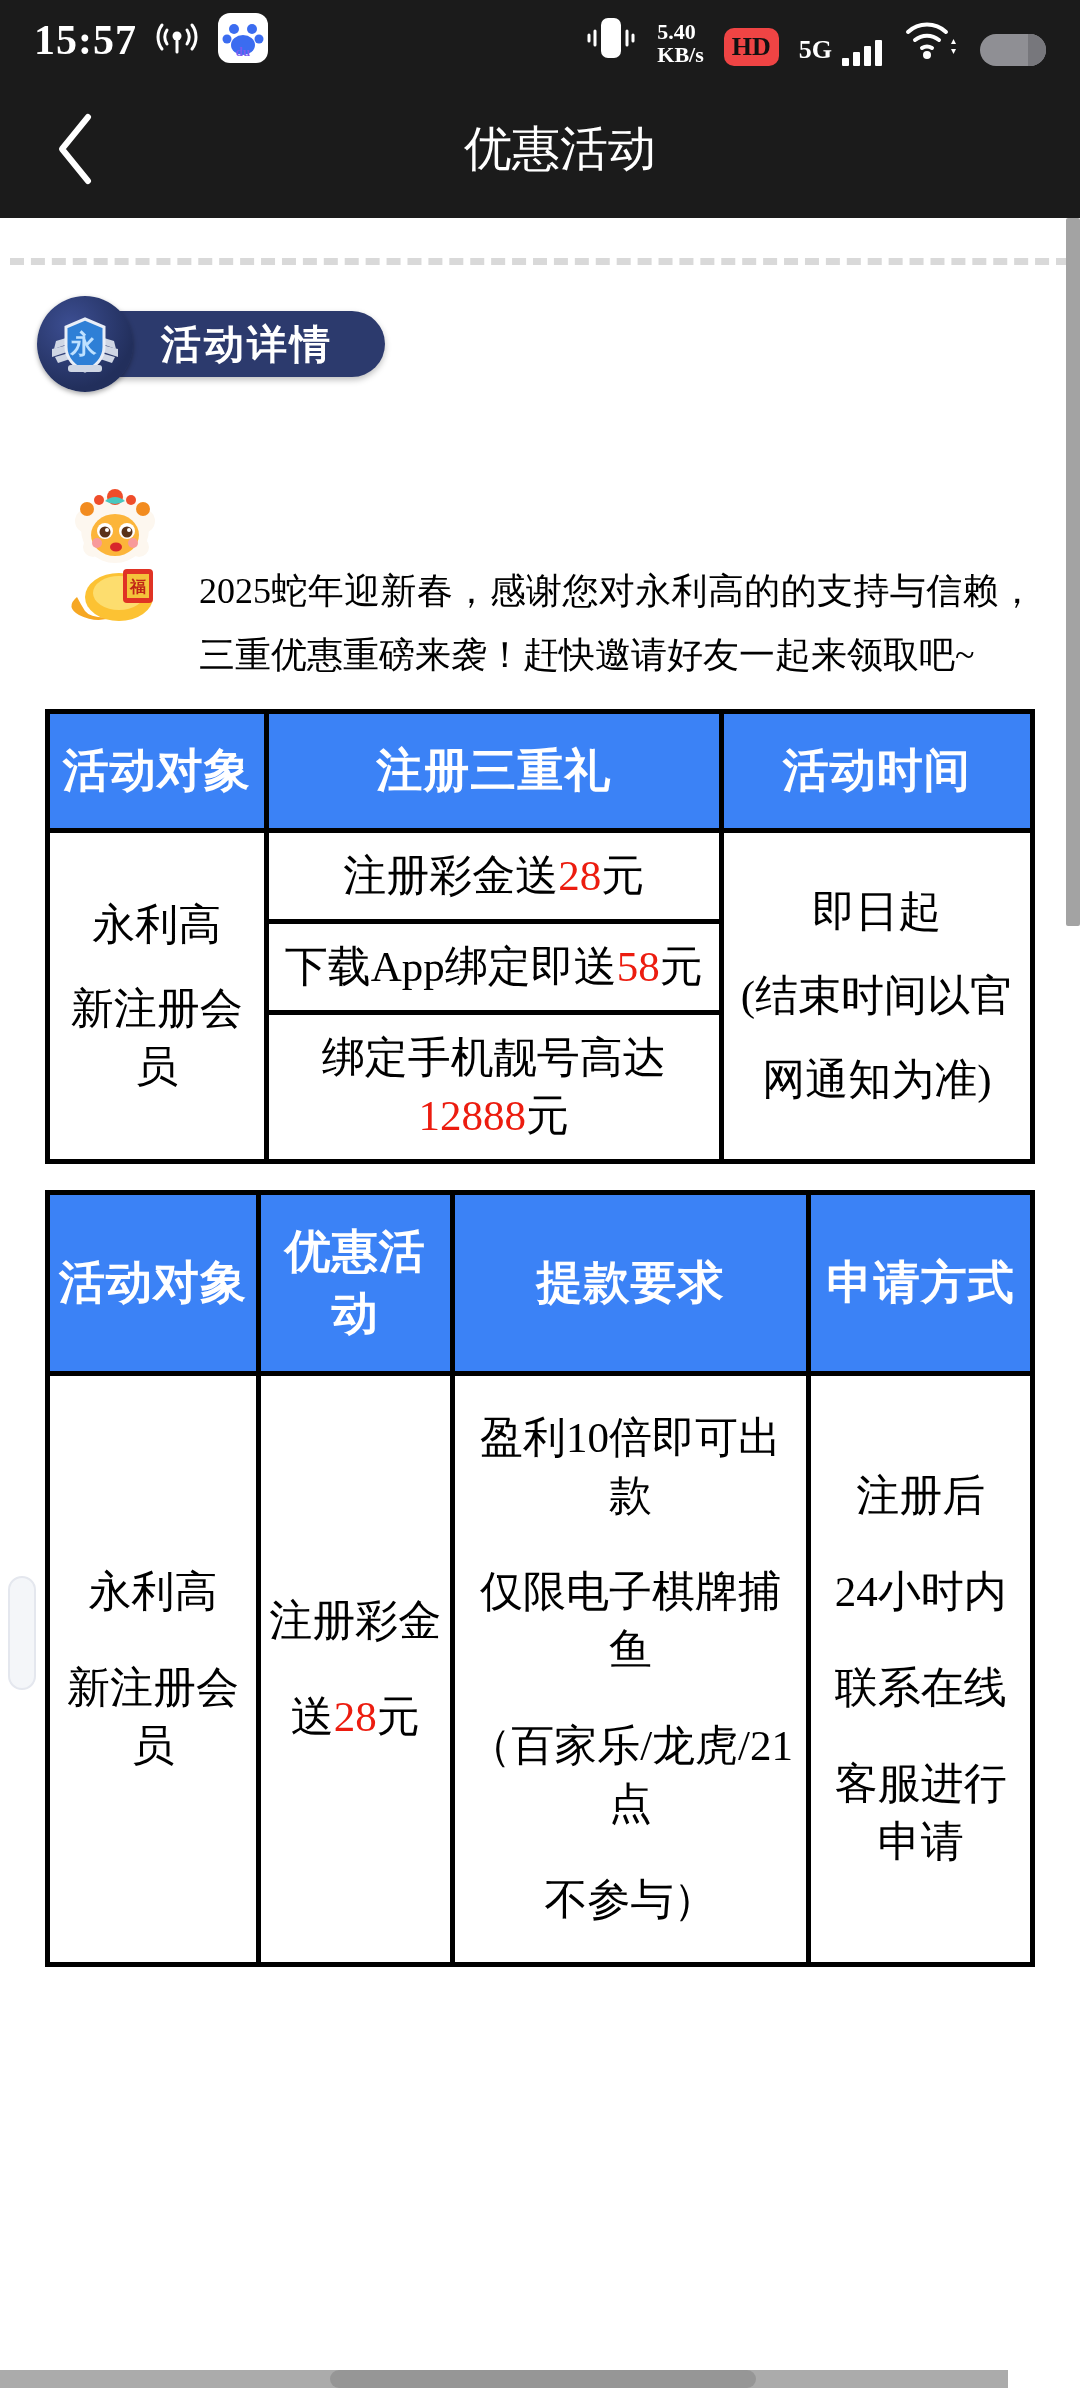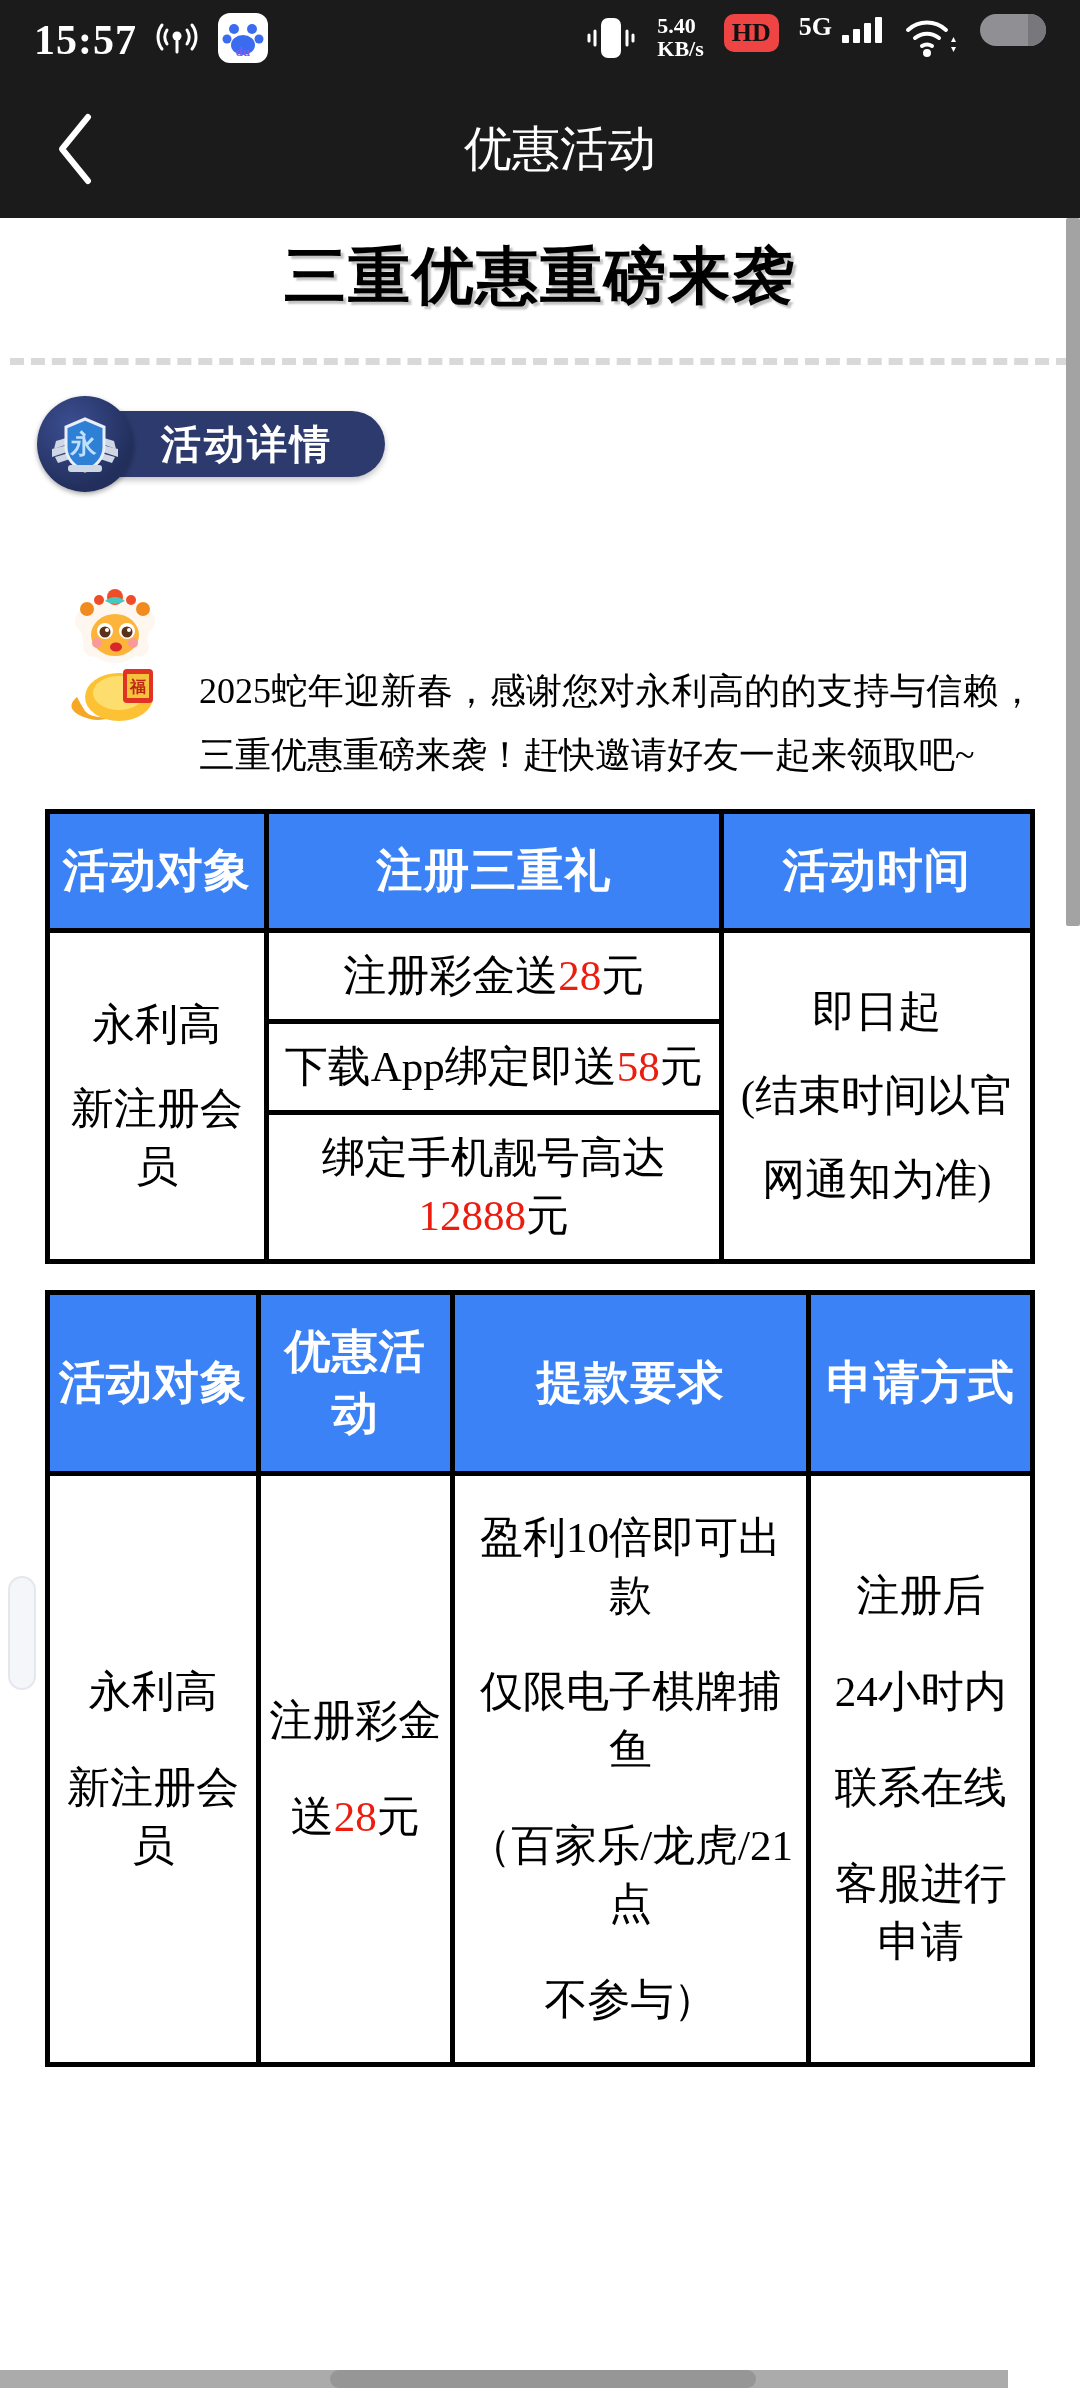--- a/index.html
+++ b/index.html
@@ -9,21 +9,21 @@
     background:#ffffff; overflow:hidden;
     font-family:Liberation Serif, serif; color:#000;
   }
   
   .statusbar {
     height:80px; background:#1b1b1b; color:#fff;
     display:flex; align-items:center; padding:0 34px;
   }
   .sb-left { display:flex; align-items:center; gap:18px; }
   .sb-time { font-size:42px; font-weight:bold; letter-spacing:1px; }
-  .sb-right { margin-left:auto; display:flex; align-items:flex-start; gap:20px; }
+  .sb-right { margin-left:auto; display:flex; align-items:flex-end; gap:20px; }
   .sb-speed { font-size:22px; line-height:1.05; text-align:left; font-weight:bold; }
   .hd-badge { background:#ef4444; color:#111; font-size:26px; font-weight:bold;
     border-radius:10px; padding:4px 8px; }
   .sig5g { display:flex; flex-direction:row; align-items:flex-start; }
   .sig5g .g { font-size:26px; font-weight:bold; line-height:1; }
   .bars { display:flex; align-items:flex-end; gap:4px; margin-top:3px; margin-left:10px;}
   .bars i { display:block; width:7px; background:#fff; border-radius:1px; }
   .battery { width:66px; height:32px; border-radius:16px; background:#8f8f94; position:relative; overflow:hidden; }
   .battery i { position:absolute; right:0; top:0; width:18px; height:100%; background:#77777c; }
   
@@ -159,21 +159,20 @@
     <span class="back-btn">
       <svg width="46" height="80" viewBox="0 0 46 80">
         <polyline points="36,8 10,40 36,72" fill="none" stroke="#fff" stroke-width="6" stroke-linecap="round" stroke-linejoin="round"></polyline>
       </svg>
     </span>
     <span class="nav-title">优惠活动</span>
   </div>
 
   <div class="content">
 
-    <h1 class="page-title">三重优惠重磅来袭</h1>
 
     <div class="divider"></div>
 
     <div class="badge-row">
       <span class="badge">
         <span class="badge-icon">
           <svg width="86" height="86" viewBox="0 0 86 86">
             <g fill="#cfd6e4">
               <path d="M14 40 L34 34 L34 40 L12 48 Z"></path>
               <path d="M10 48 L34 42 L34 48 L10 56 Z"></path>

